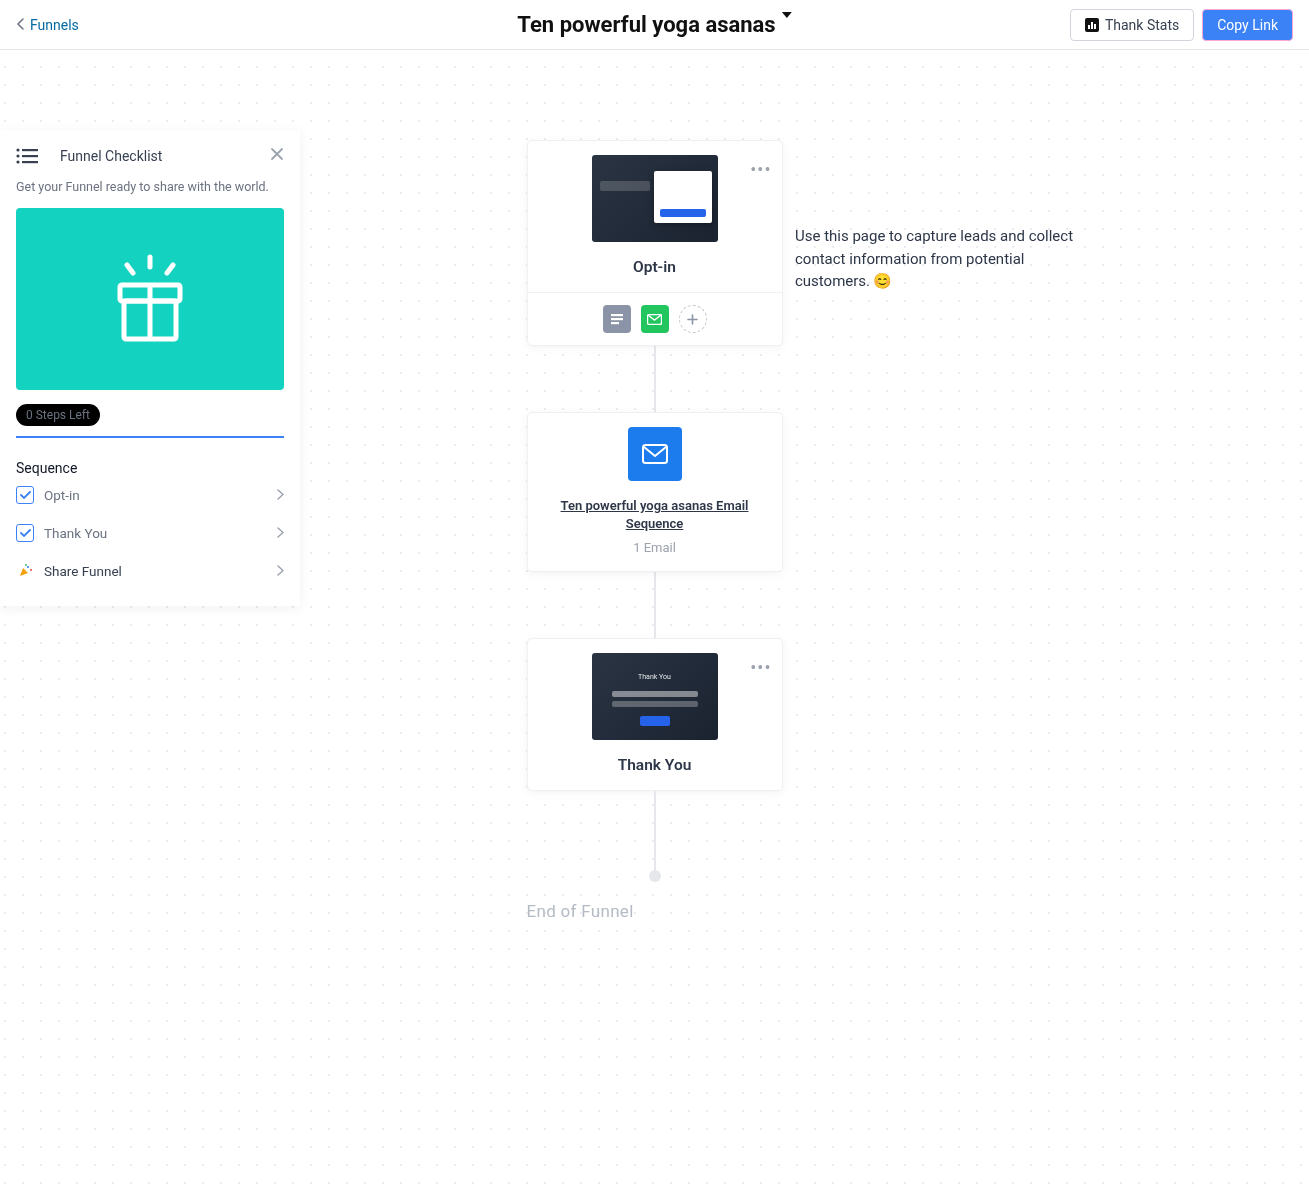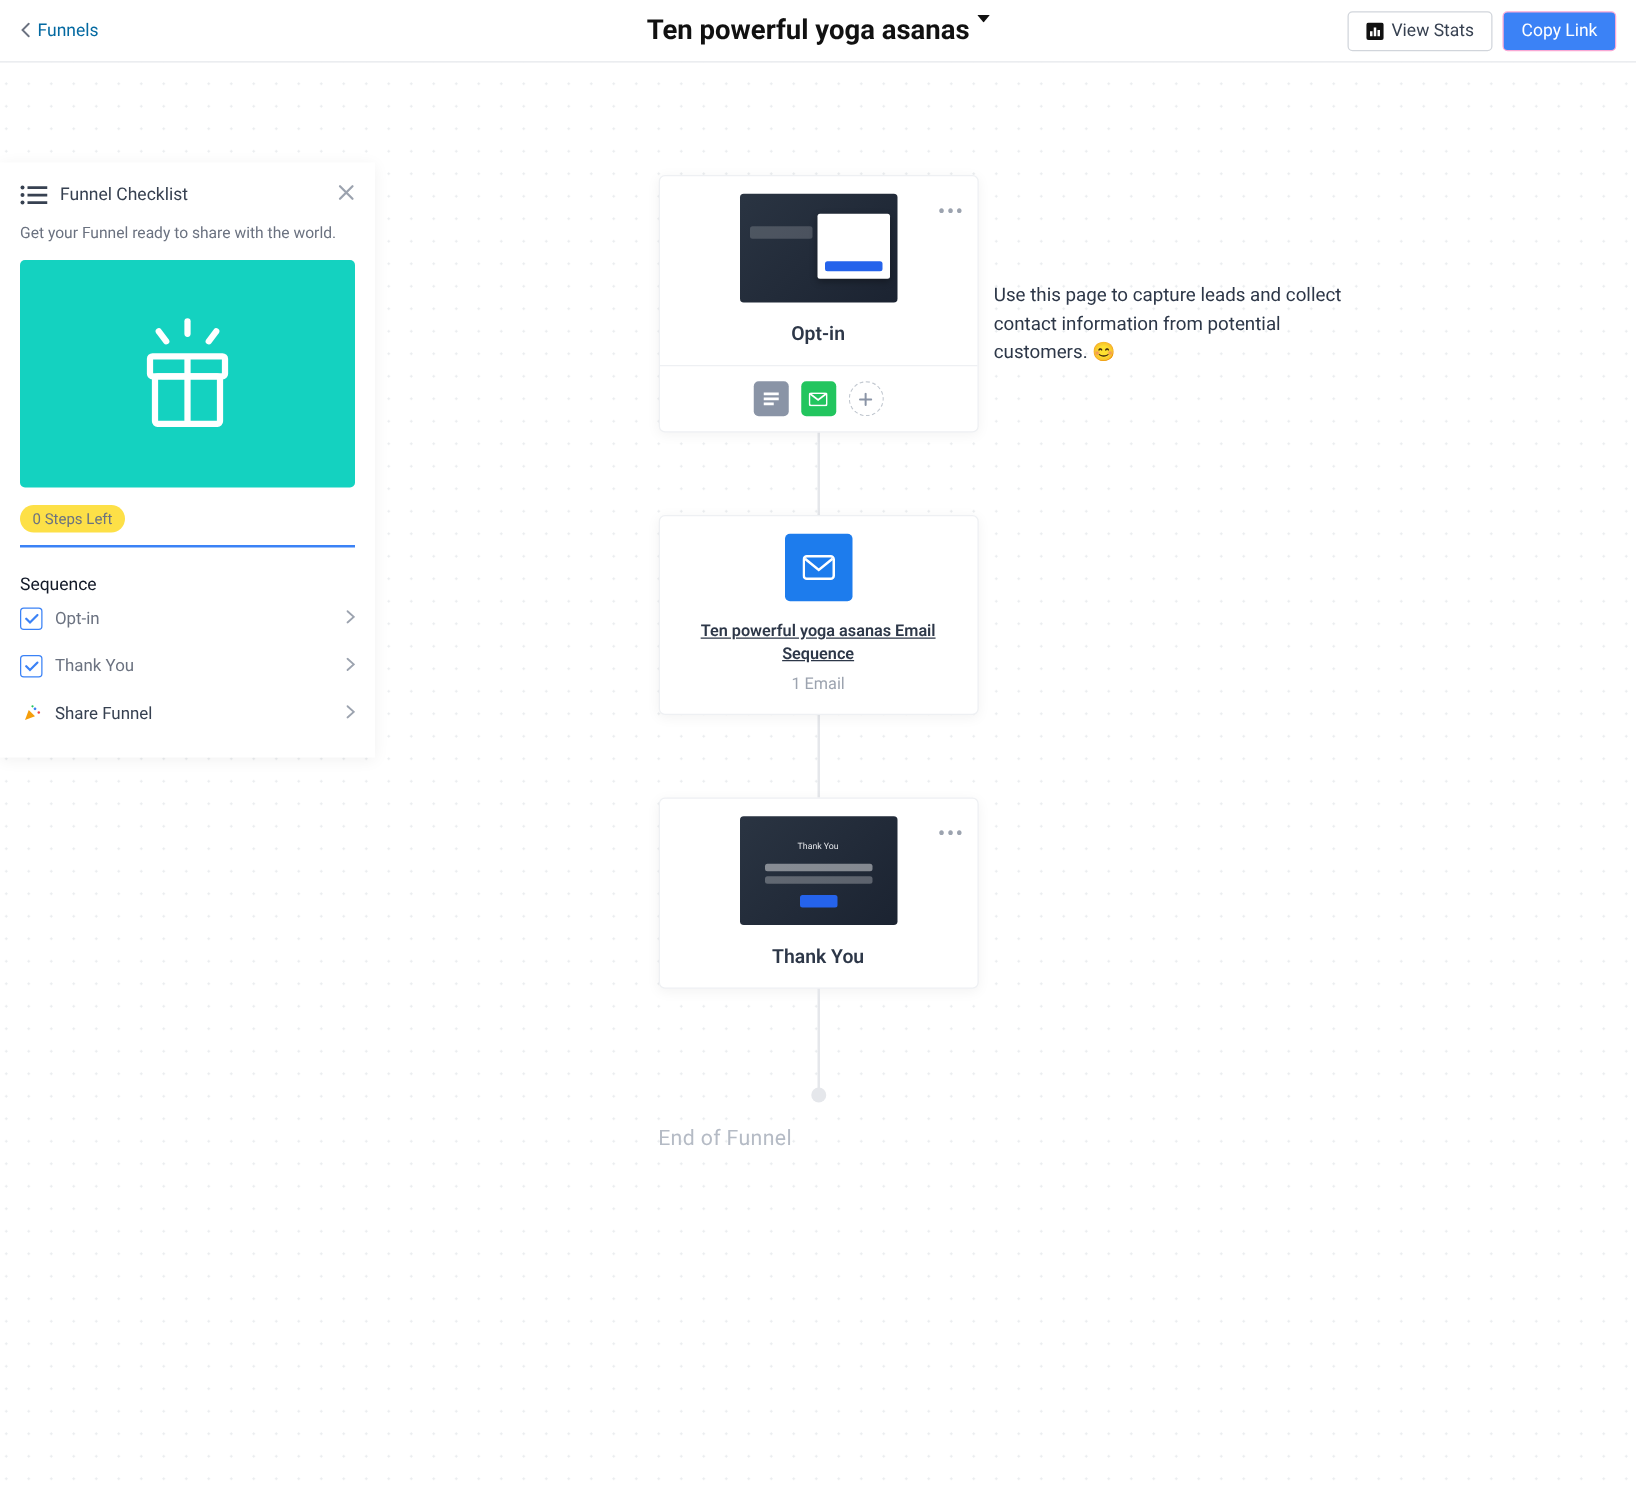--- a/index.html
+++ b/index.html
@@ -13,27 +13,27 @@
 .btn { border-radius: 4px; padding: 7px 14px; font-size: 14px; cursor: pointer; display: flex; align-items: center; gap: 6px; }
 .btn-secondary { background: #fff; border: 1px solid #d1d5db; color: #374151; }
 .btn-primary { background: #3b82f6; border: 1px solid #f9a8d4; color: #fff; }
 
 
 .canvas { position: relative; width: 100%; height: calc(100% - 50px); background: #fff; }
 .dotgrid { position: absolute; inset: 0; background-image: radial-gradient(#d8dce2 1px, transparent 1px); background-size: 18px 18px; background-position: -4px 8px; opacity: .55; }
 
 
 .checklist { position: absolute; left: 0; top: 80px; width: 300px; background: #fff; box-shadow: 0 2px 12px rgba(0,0,0,0.06); padding: 16px; }
-.checklist-head { display: flex; align-items: center; gap: 10px; }
+.checklist-head { display: flex; align-items: center; gap: 22px; }
 .checklist-title { font-size: 14px; color: #374151; flex: 1; }
 .checklist-close { color: #9ca3af; cursor: pointer; }
 .checklist-sub { font-size: 12.5px; color: #6b7280; margin-top: 14px; }
 .gift-box { margin-top: 14px; background: #14d2c0; height: 182px; border-radius: 4px; display: flex; align-items: center; justify-content: center; }
 .steps-row { margin-top: 14px; }
-.steps-badge { display: inline-block; background: #fde047; color: #6b7280; font-size: 12px; padding: 4px 10px; border-radius: 11px; }
+.steps-badge { display: inline-block; background: #000000; color: #6b7280; font-size: 12px; padding: 4px 10px; border-radius: 11px; }
 .progress-bar { height: 2px; background: #3b82f6; margin-top: 10px; width: 100%; }
 .section-title { margin-top: 22px; font-size: 14px; color: #111827; }
 .check-item { display: flex; align-items: center; gap: 10px; padding: 10px 0; font-size: 13.5px; color: #6b7280; cursor: pointer; }
 .check-item .label { flex: 1; }
 .check-item .chev { color: #9ca3af; }
 .checkbox { width: 18px; height: 18px; border: 1.5px solid #3b82f6; border-radius: 3px; display: flex; align-items: center; justify-content: center; color:#3b82f6; }
 .confetti-icon { width:18px; height:18px; display:flex; align-items:center; justify-content:center; }
 .share-item .label { color: #374151; }
 
 
@@ -85,21 +85,21 @@
       </svg>
   </div>
   <div class="header-buttons">
     <div class="btn btn-secondary">
       <svg width="14" height="14" viewBox="0 0 14 14">
           <rect x="0" y="0" width="14" height="14" rx="2" fill="#111"></rect>
           <rect x="3" y="7" width="2" height="4" fill="#fff"></rect>
           <rect x="6" y="4" width="2" height="7" fill="#fff"></rect>
           <rect x="9" y="6" width="2" height="5" fill="#fff"></rect>
         </svg>
-      <span>View Stats</span>
+      <span>Thank Stats</span>
     </div>
     <div class="btn btn-primary">
       <span>Copy Link</span>
     </div>
   </div>
 </div>
 
 <div class="canvas">
   <div class="dotgrid"></div>
 

